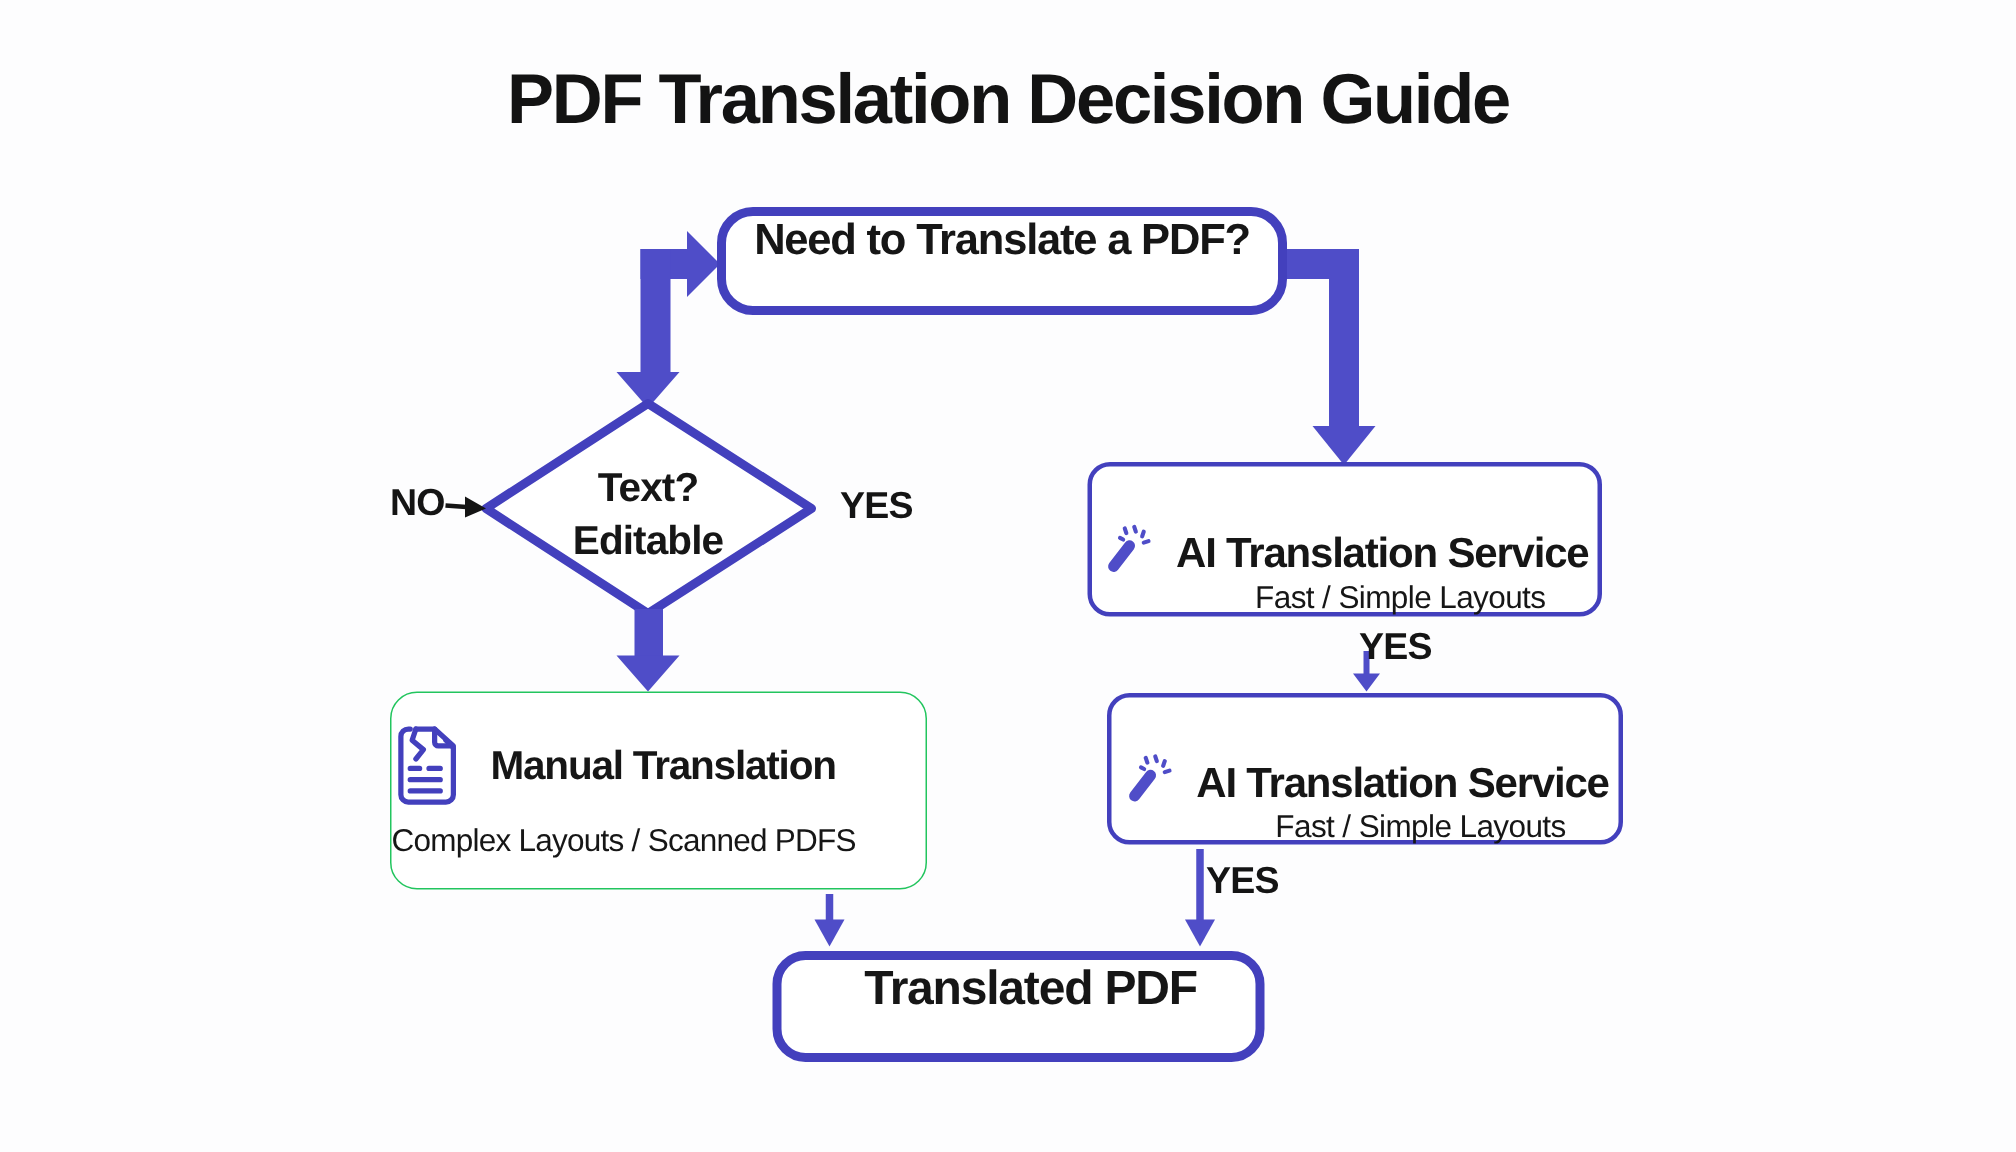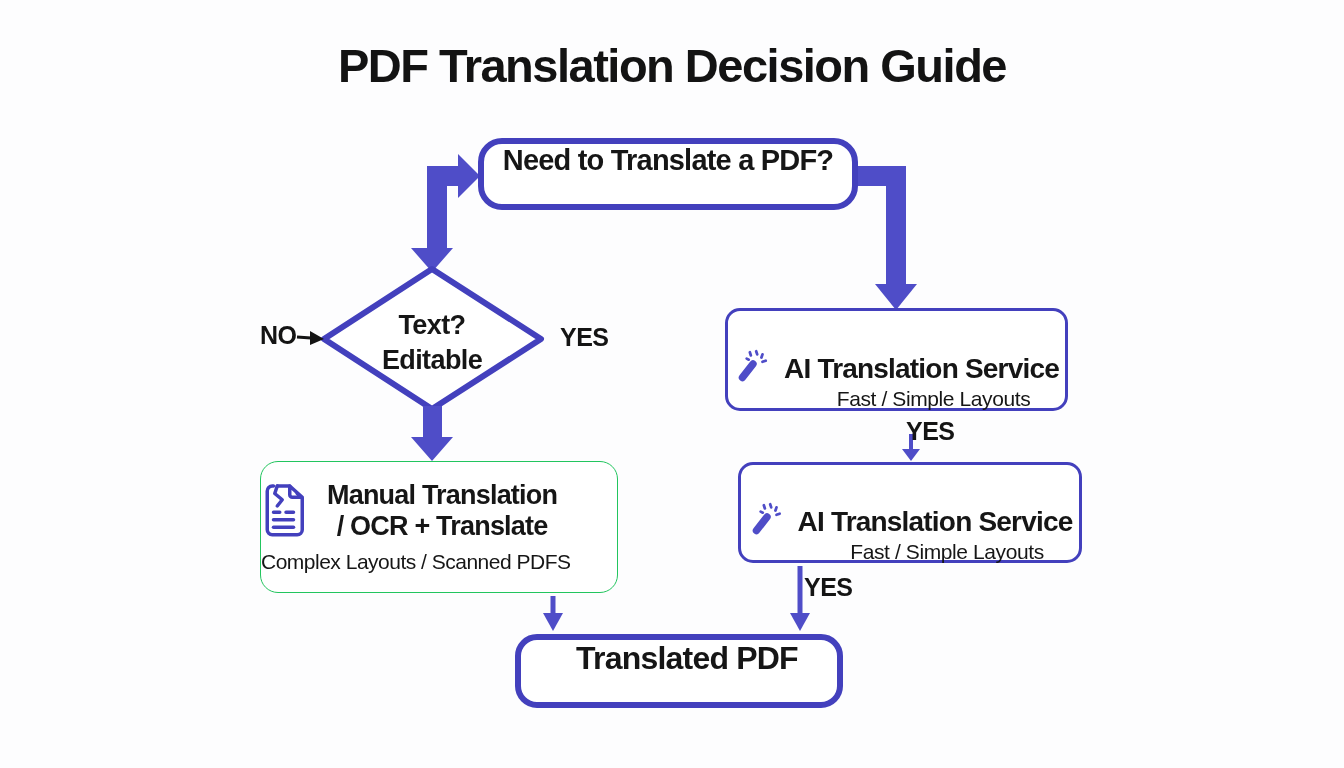--- a/index.html
+++ b/index.html
@@ -128,21 +128,20 @@
       <svg class="icon" width="50" height="58" viewBox="0 0 40 46" fill="none" stroke="#4340bd" stroke-width="2.8" stroke-linecap="round" stroke-linejoin="round">
         <path d="M13,3 H23 M29,9 L33,13 V38 a4,4 0 0 1 -4,4 H9 a4,4 0 0 1 -4,-4 V7 a4,4 0 0 1 4,-4 h1"></path>
         <path d="M23,3 V10 a2,2 0 0 0 2,2 H33 L23,3 Z" fill="none"></path>
         <path d="M13,3 L11,9 L17,14 L13,19"></path>
         <path d="M10,24 H15 M20,24 H26"></path>
         <path d="M10,30 H26"></path>
         <path d="M10,36 H26"></path>
       </svg>
       <div class="manual-title">
         <div>Manual Translation</div>
-        <div>/ OCR + Translate</div>
       </div>
     </div>
     <div class="manual-sub">Complex Layouts / Scanned PDFS</div>
   </div>
 
   <div class="box ai-box ai-primary">
     <div class="ai-row">
       <svg class="icon" width="38" height="38" viewBox="0 0 36 36">
         <line x1="8" y1="29" x2="18" y2="16" stroke="#4f4dc8" stroke-width="7" stroke-linecap="round"></line>
         <g stroke="#4f4dc8" stroke-width="2.6" stroke-linecap="round">

